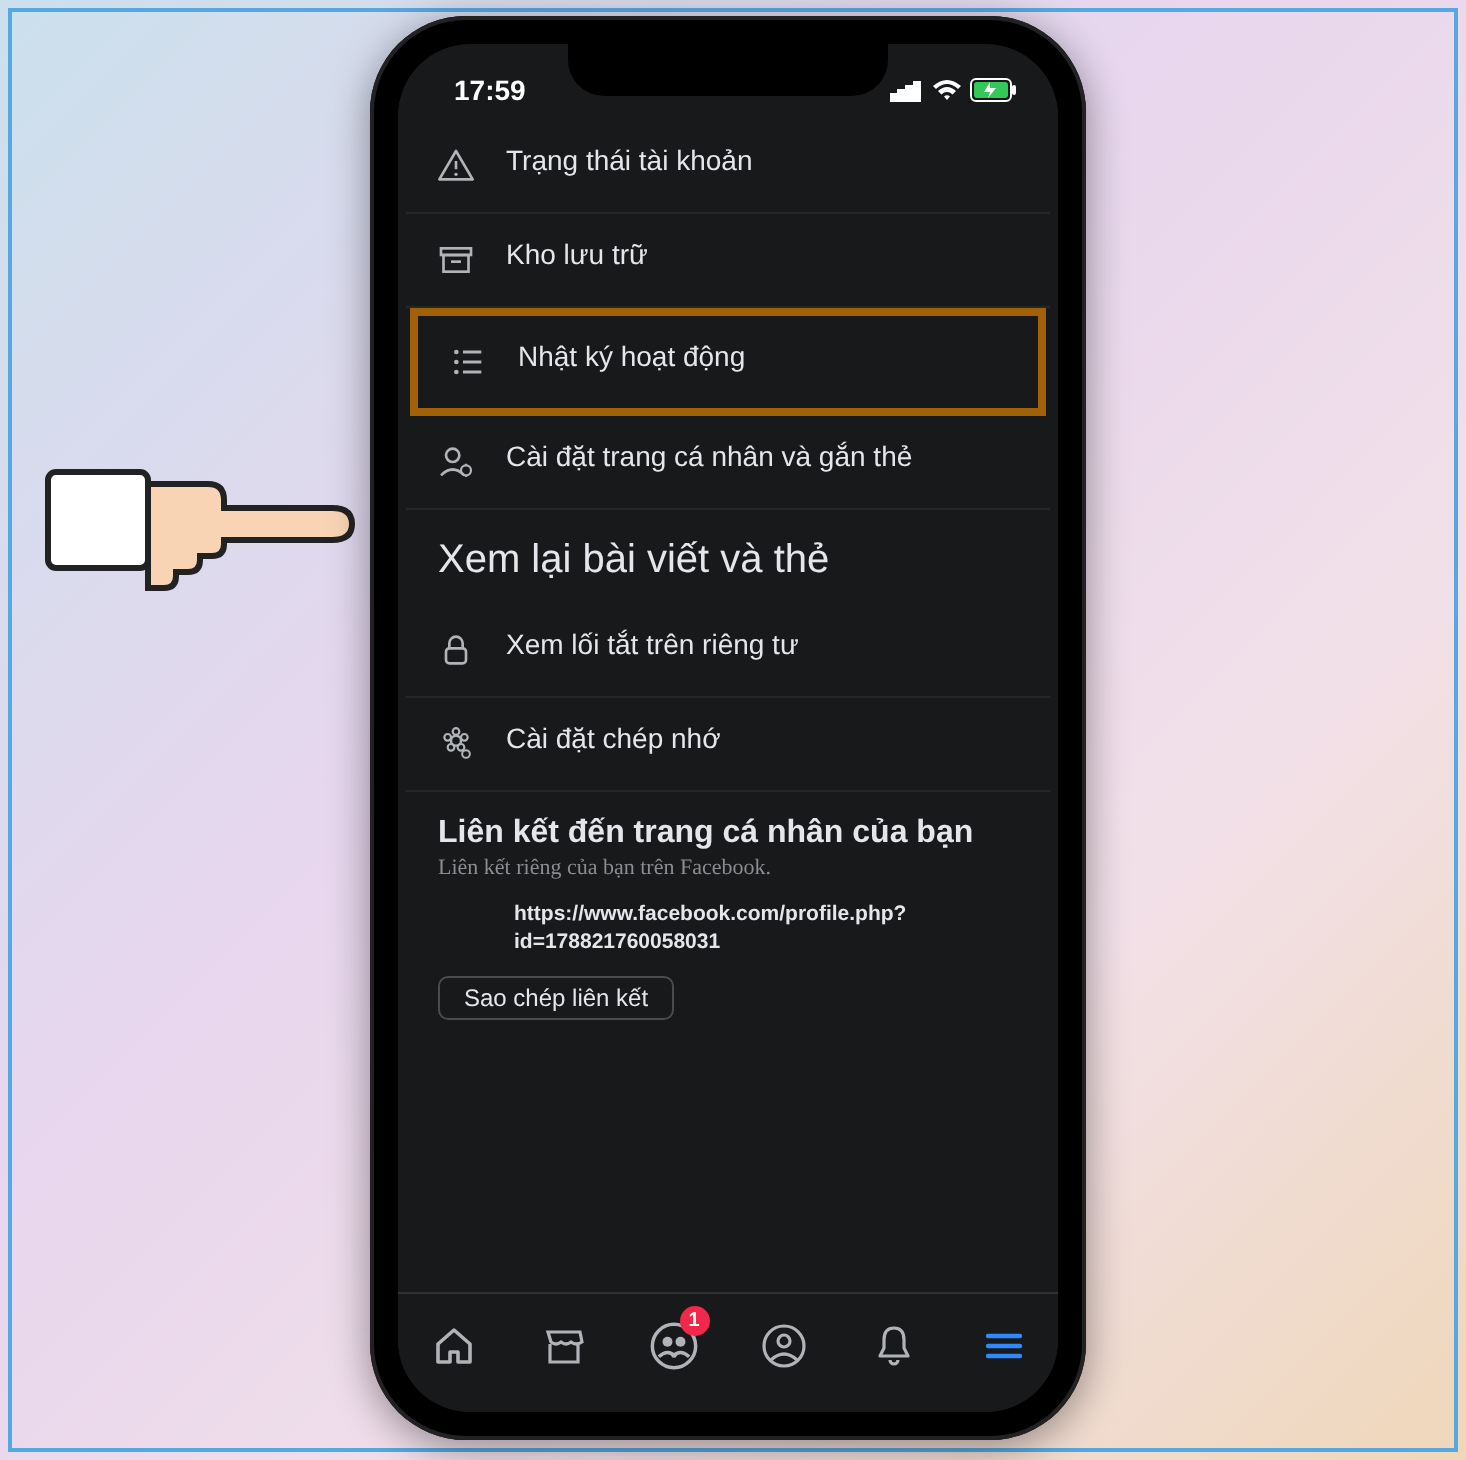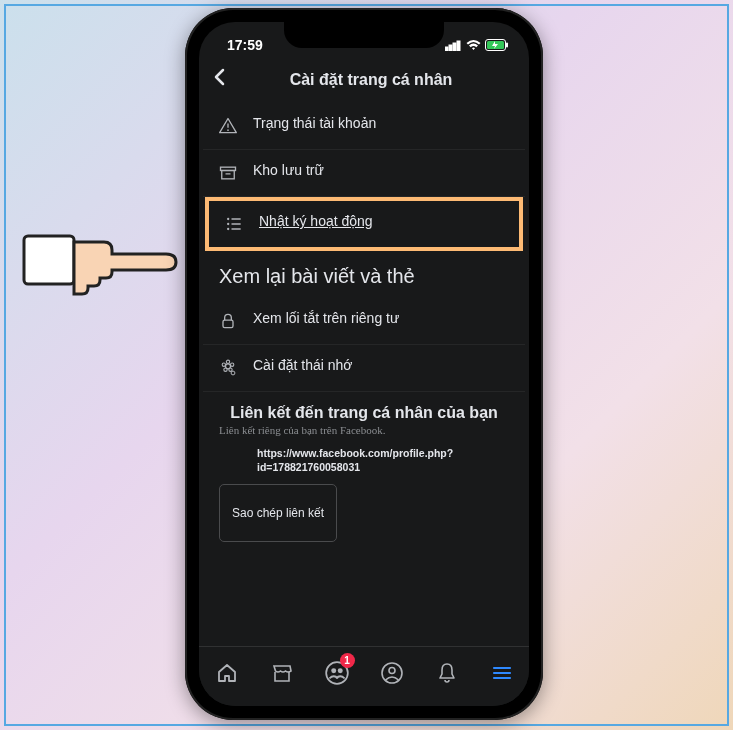--- a/index.html
+++ b/index.html
@@ -93,23 +93,22 @@
   .content { padding: 0 4px; }
   .row {
     display: flex;
     align-items: flex-start;
     padding: 12px 14px;
     gap: 14px;
     border-bottom: 1px solid rgba(255,255,255,0.06);
     position: relative;
   }
   .row.highlight {
-    border: 4px solid #fdba74;
+    border: 4px solid #a16207;
     margin: 0 2px;
-    text-decoration: underline;
   }
   .row-icon {
     width: 22px;
     height: 22px;
     display: flex;
     align-items: center;
     justify-content: center;
     color: #b0b3b8;
   }
   .row-label {
@@ -121,40 +120,39 @@
     font-size: 20px;
     color: #e4e6eb;
   }
   .link-section {
     padding: 12px 16px 8px;
   }
   .link-title {
     font-size: 16px;
     font-weight: 700;
     color: #e4e6eb;
-    text-align: center;
   }
   .link-sub {
     font-size: 11px;
     color: #8a8d91;
     margin-top: 2px;
     font-family: Liberation Serif, serif;
   }
   .link-url {
     font-size: 10.5px;
     color: #e4e6eb;
     font-weight: 600;
     margin-top: 10px;
     line-height: 1.35;
     margin-left: 38px;
   }
   .copy-btn {
     display: inline-block;
     margin: 10px 0 4px;
-    padding: 21px 12px;
+    padding: 3px 12px;
     border: 1px solid #4a4b4d;
     border-radius: 5px;
     font-size: 12px;
     color: #e4e6eb;
     background: transparent;
   }
 
   .tab-bar {
     position: absolute;
     bottom: 0;
@@ -229,28 +227,20 @@
           </svg>
         <svg width="24" height="12" viewBox="0 0 24 12">
             <rect x="0.5" y="0.5" width="20" height="11" rx="2.5" fill="none" stroke="#fff"></rect>
             <rect x="21" y="3.5" width="2" height="5" rx="1" fill="#fff" stroke="none"></rect>
             <rect x="2" y="2" width="17" height="8" rx="1.5" fill="#34c759" stroke="none"></rect>
             <path d="M10 2 L7 7 h3 l-1 3 4-5 h-3 z" fill="#fff" stroke="none"></path>
           </svg>
       </span>
     </div>
 
-    <div class="header">
-      <div class="back-btn">
-        <svg width="12" height="18" viewBox="0 0 12 18">
-            <path d="M10 2 L3 9 L10 16" stroke="#e4e6eb" stroke-width="2.5" fill="none" stroke-linecap="round" stroke-linejoin="round"></path>
-          </svg>
-      </div>
-      <div class="header-title">Cài đặt trang cá nhân</div>
-    </div>
 
     <div class="content">
 
       <div class="row">
         <span class="row-icon">
           <svg width="20" height="20" viewBox="0 0 24 24">
               <path d="M12 3 L22 20 H2 Z" fill="none" stroke="#b0b3b8" stroke-width="1.6" stroke-linejoin="round"></path>
               <line x1="12" y1="9" x2="12" y2="14" stroke="#b0b3b8" stroke-width="1.6"></line>
               <circle cx="12" cy="17" r="1" fill="#b0b3b8"></circle>
             </svg>
@@ -277,20 +267,31 @@
               <circle cx="5" cy="12" r="1.4" fill="#b0b3b8"></circle>
               <circle cx="5" cy="18" r="1.4" fill="#b0b3b8"></circle>
               <line x1="9" y1="6" x2="20" y2="6" stroke="#b0b3b8" stroke-width="1.8"></line>
               <line x1="9" y1="12" x2="20" y2="12" stroke="#b0b3b8" stroke-width="1.8"></line>
               <line x1="9" y1="18" x2="20" y2="18" stroke="#b0b3b8" stroke-width="1.8"></line>
             </svg>
         </span>
         <span class="row-label">Nhật ký hoạt động</span>
       </div>
 
+      <div class="row">
+        <span class="row-icon">
+          <svg width="20" height="20" viewBox="0 0 24 24">
+              <circle cx="10" cy="8" r="4" fill="none" stroke="#b0b3b8" stroke-width="1.6"></circle>
+              <path d="M3 20 Q10 13 17 20" fill="none" stroke="#b0b3b8" stroke-width="1.6"></path>
+              <circle cx="18" cy="17" r="3" fill="none" stroke="#b0b3b8" stroke-width="1.3"></circle>
+              <path d="M18 13 v1 M18 20 v1 M14.5 17 h1 M20.5 17 h1" stroke="#b0b3b8" stroke-width="1.3"></path>
+            </svg>
+        </span>
+        <span class="row-label">Cài đặt trang cá nhân và gắn thẻ</span>
+      </div>
 
       <div class="section-hdr">Xem lại bài viết và thẻ</div>
 
       <div class="row">
         <span class="row-icon">
           <svg width="20" height="20" viewBox="0 0 24 24">
               <rect x="6" y="11" width="12" height="9" rx="2" fill="none" stroke="#b0b3b8" stroke-width="1.6"></rect>
               <path d="M8 11 V8 a4 4 0 0 1 8 0 v3" fill="none" stroke="#b0b3b8" stroke-width="1.6"></path>
             </svg>
         </span>
@@ -303,21 +304,21 @@
           <svg width="20" height="20" viewBox="0 0 24 24">
               <circle cx="12" cy="10" r="3" fill="none" stroke="#b0b3b8" stroke-width="1.5"></circle>
               <circle cx="12" cy="4.5" r="2" fill="none" stroke="#b0b3b8" stroke-width="1.3"></circle>
               <circle cx="17" cy="8" r="2" fill="none" stroke="#b0b3b8" stroke-width="1.3"></circle>
               <circle cx="7" cy="8" r="2" fill="none" stroke="#b0b3b8" stroke-width="1.3"></circle>
               <circle cx="15" cy="14" r="2" fill="none" stroke="#b0b3b8" stroke-width="1.3"></circle>
               <circle cx="9" cy="14" r="2" fill="none" stroke="#b0b3b8" stroke-width="1.3"></circle>
               <circle cx="18" cy="18" r="2.3" fill="none" stroke="#b0b3b8" stroke-width="1.2"></circle>
             </svg>
         </span>
-        <span class="row-label">Cài đặt thái nhớ</span>
+        <span class="row-label">Cài đặt chép nhớ</span>
       </div>
 
       <div class="link-section">
         <div class="link-title">Liên kết đến trang cá nhân của bạn</div>
         <div class="link-sub">Liên kết riêng của bạn trên Facebook.</div>
         <div class="link-url">
           <span>https://www.facebook.com/profile.php?</span><br>
           <span>id=178821760058031</span>
         </div>
         <button class="copy-btn">Sao chép liên kết</button>

